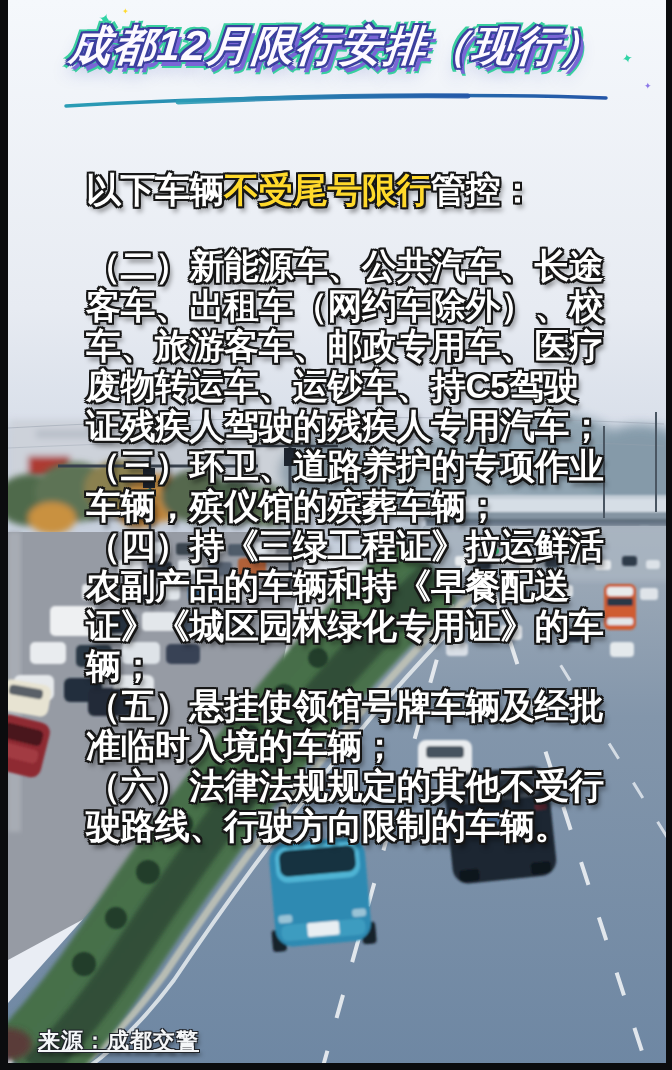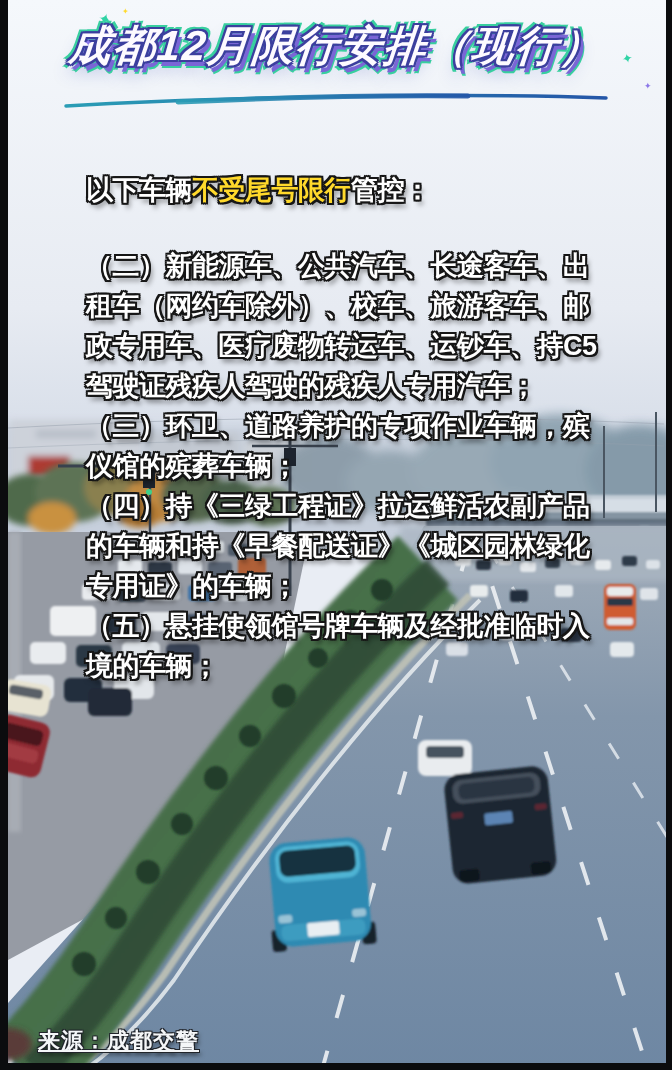--- a/index.html
+++ b/index.html
@@ -32,21 +32,21 @@
   .sparkle{position:absolute;z-index:5;line-height:1;}
   .sp1{left:98px;top:12px;font-size:16px;color:#2fd3a5;transform:rotate(18deg);}
   .sp2{left:84px;top:38px;font-size:10px;color:#8b77e8;}
   .sp3{left:122px;top:8px;font-size:8px;color:#ffd92b;}
   .sp4{left:622px;top:52px;font-size:13px;color:#2fd3a5;transform:rotate(-12deg);}
   .sp5{left:644px;top:82px;font-size:9px;color:#8b77e8;}
 
   
   .text-block{
     position:absolute;left:86px;top:170px;width:524px;z-index:4;
-    font-size:27px;line-height:40px;font-weight:bold;letter-spacing:-0.5px;
+    font-size:35px;line-height:40px;font-weight:bold;letter-spacing:-0.5px;
     color:#ffffff;text-align:left;
   }
   .outlined{
     text-shadow:
       -2px -2px 0 #161616, 2px -2px 0 #161616, -2px 2px 0 #161616, 2px 2px 0 #161616,
       -2px 0 0 #161616, 2px 0 0 #161616, 0 -2px 0 #161616, 0 2px 0 #161616,
       3px 5px 5px rgba(0,0,0,.5);
   }
   .intro-line{margin:0 0 36px 0;}
   .rule{margin:0;}
@@ -306,17 +306,18 @@
   <span class="sparkle sp5">✦</span>
 
   <div class="text-block">
     <p class="intro-line outlined">
       <span>以下车辆</span><span class="hl">不受尾号限行</span><span>管控：</span>
     </p>
     <p class="rule outlined">（二）新能源车、公共汽车、长途客车、出租车（网约车除外）、校车、旅游客车、邮政专用车、医疗废物转运车、运钞车、持C5驾驶证残疾人驾驶的残疾人专用汽车；</p>
     <p class="rule outlined">（三）环卫、道路养护的专项作业车辆，殡仪馆的殡葬车辆；</p>
     <p class="rule outlined">（四）持《三绿工程证》拉运鲜活农副产品的车辆和持《早餐配送证》《城区园林绿化专用证》的车辆；</p>
     <p class="rule outlined">（五）悬挂使领馆号牌车辆及经批准临时入境的车辆；</p>
+    <p class="rule outlined">（六）法律法规规定的其他不受行驶路线、行驶方向限制的车辆。</p>
   </div>
 
   <div class="source-credit">来源：成都交警</div>
 
 </div>
 
 </body></html>

